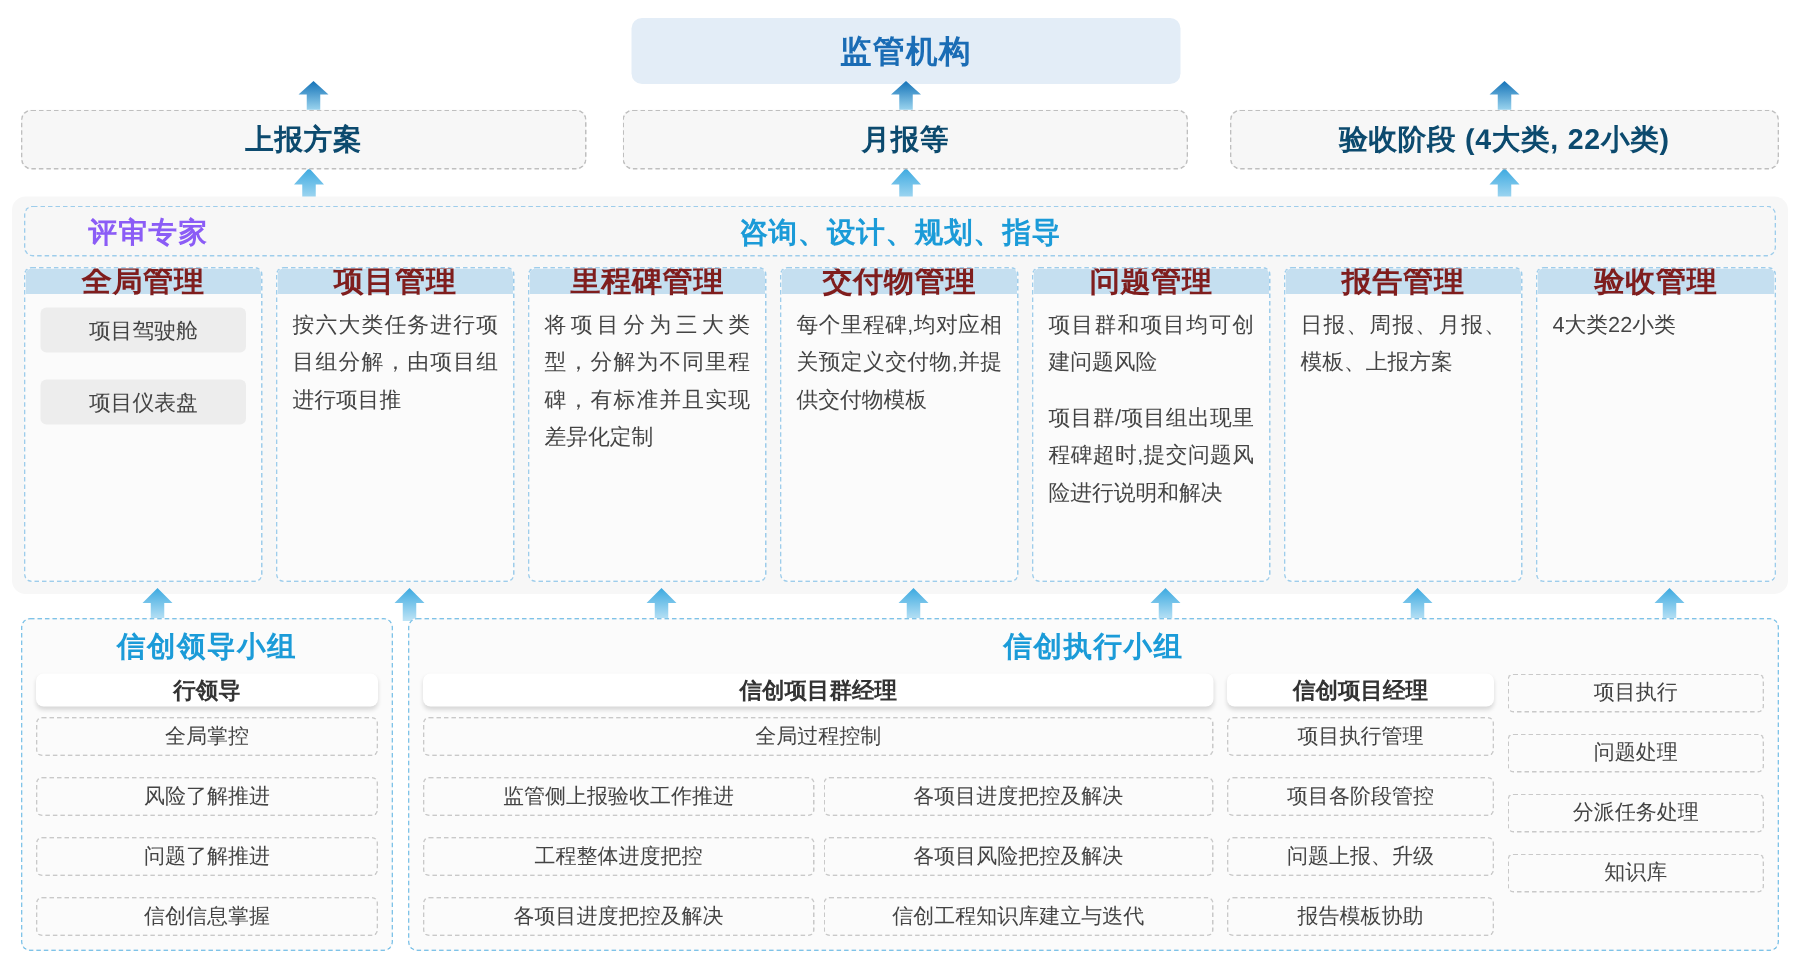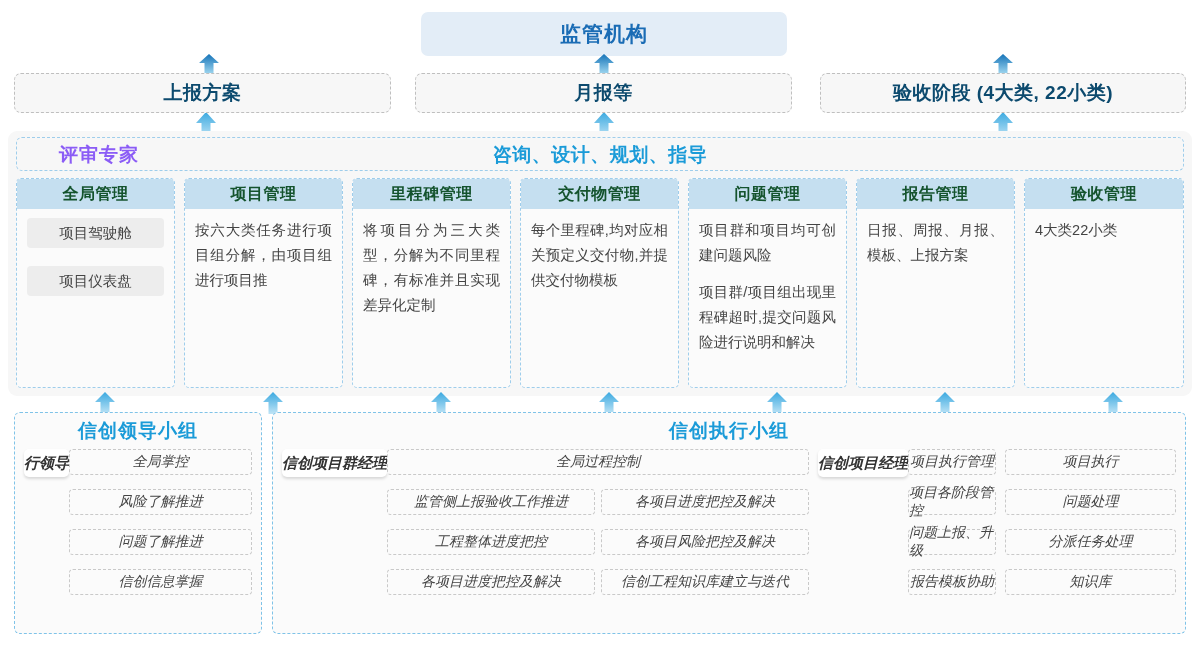--- a/index.html
+++ b/index.html
@@ -55,22 +55,22 @@
     position:absolute;left:0;right:0;top:0;height:34px;display:flex;align-items:center;justify-content:center;
     color:#1b9bd8;font-size:19px;font-weight:bold;letter-spacing:.5px;
   }
 
   .col{
     position:absolute;top:47px;height:210px;
     border:1px dashed #9ecdeb;border-radius:5px;box-sizing:border-box;
     background:#fbfbfb;overflow:hidden;
   }
   .col-head{
-    height:30px;background:#c5dff0;display:flex;align-items:center;justify-content:center;
-    color:#14532d;font-size:16px;font-weight:bold;letter-spacing:.5px;
+    height:17px;background:#c5dff0;display:flex;align-items:center;justify-content:center;
+    color:#7f1d1d;font-size:20px;font-weight:bold;letter-spacing:.5px;
   }
   .col-body{padding:9px 10px 0 10px;}
   .col-text{
     font-size:14.5px;line-height:25px;color:#444;text-align:justify;text-align-last:left;
     margin:0 0 12px 0;
   }
   .pill{
     background:#ededed;border-radius:4px;height:30px;display:flex;align-items:center;justify-content:center;
     font-size:14.5px;color:#444;margin-bottom:18px;
   }
@@ -82,21 +82,21 @@
   }
   .bot-right{
     position:absolute;left:272px;top:412px;width:914px;height:222px;
     border:1px dashed #7fc3e8;border-radius:6px;box-sizing:border-box;background:#fbfbfb;
   }
   .grp-title{
     height:36px;display:flex;align-items:center;justify-content:center;
     color:#1b9bd8;font-size:19px;font-weight:bold;letter-spacing:1px;
   }
   .role-cols{position:absolute;left:0;right:0;top:36px;bottom:0;display:flex;padding:0 9px 9px 9px;box-sizing:border-box;gap:9px;}
-  .role-col{display:flex;font-style:italic;}
+  .role-col{display:flex;flex-direction:column;}
   .role-head{
     height:28px;background:#ffffff;border-radius:5px;
     display:flex;align-items:center;justify-content:center;
     font-size:15px;font-weight:bold;color:#333;
     box-shadow:0 2px 3px rgba(0,0,0,.14);
     margin-bottom:7px;
   }
   .task-grid{display:flex;flex-direction:column;gap:14px;flex:1;}
   .task-row{display:flex;gap:6px;}
   .task{

